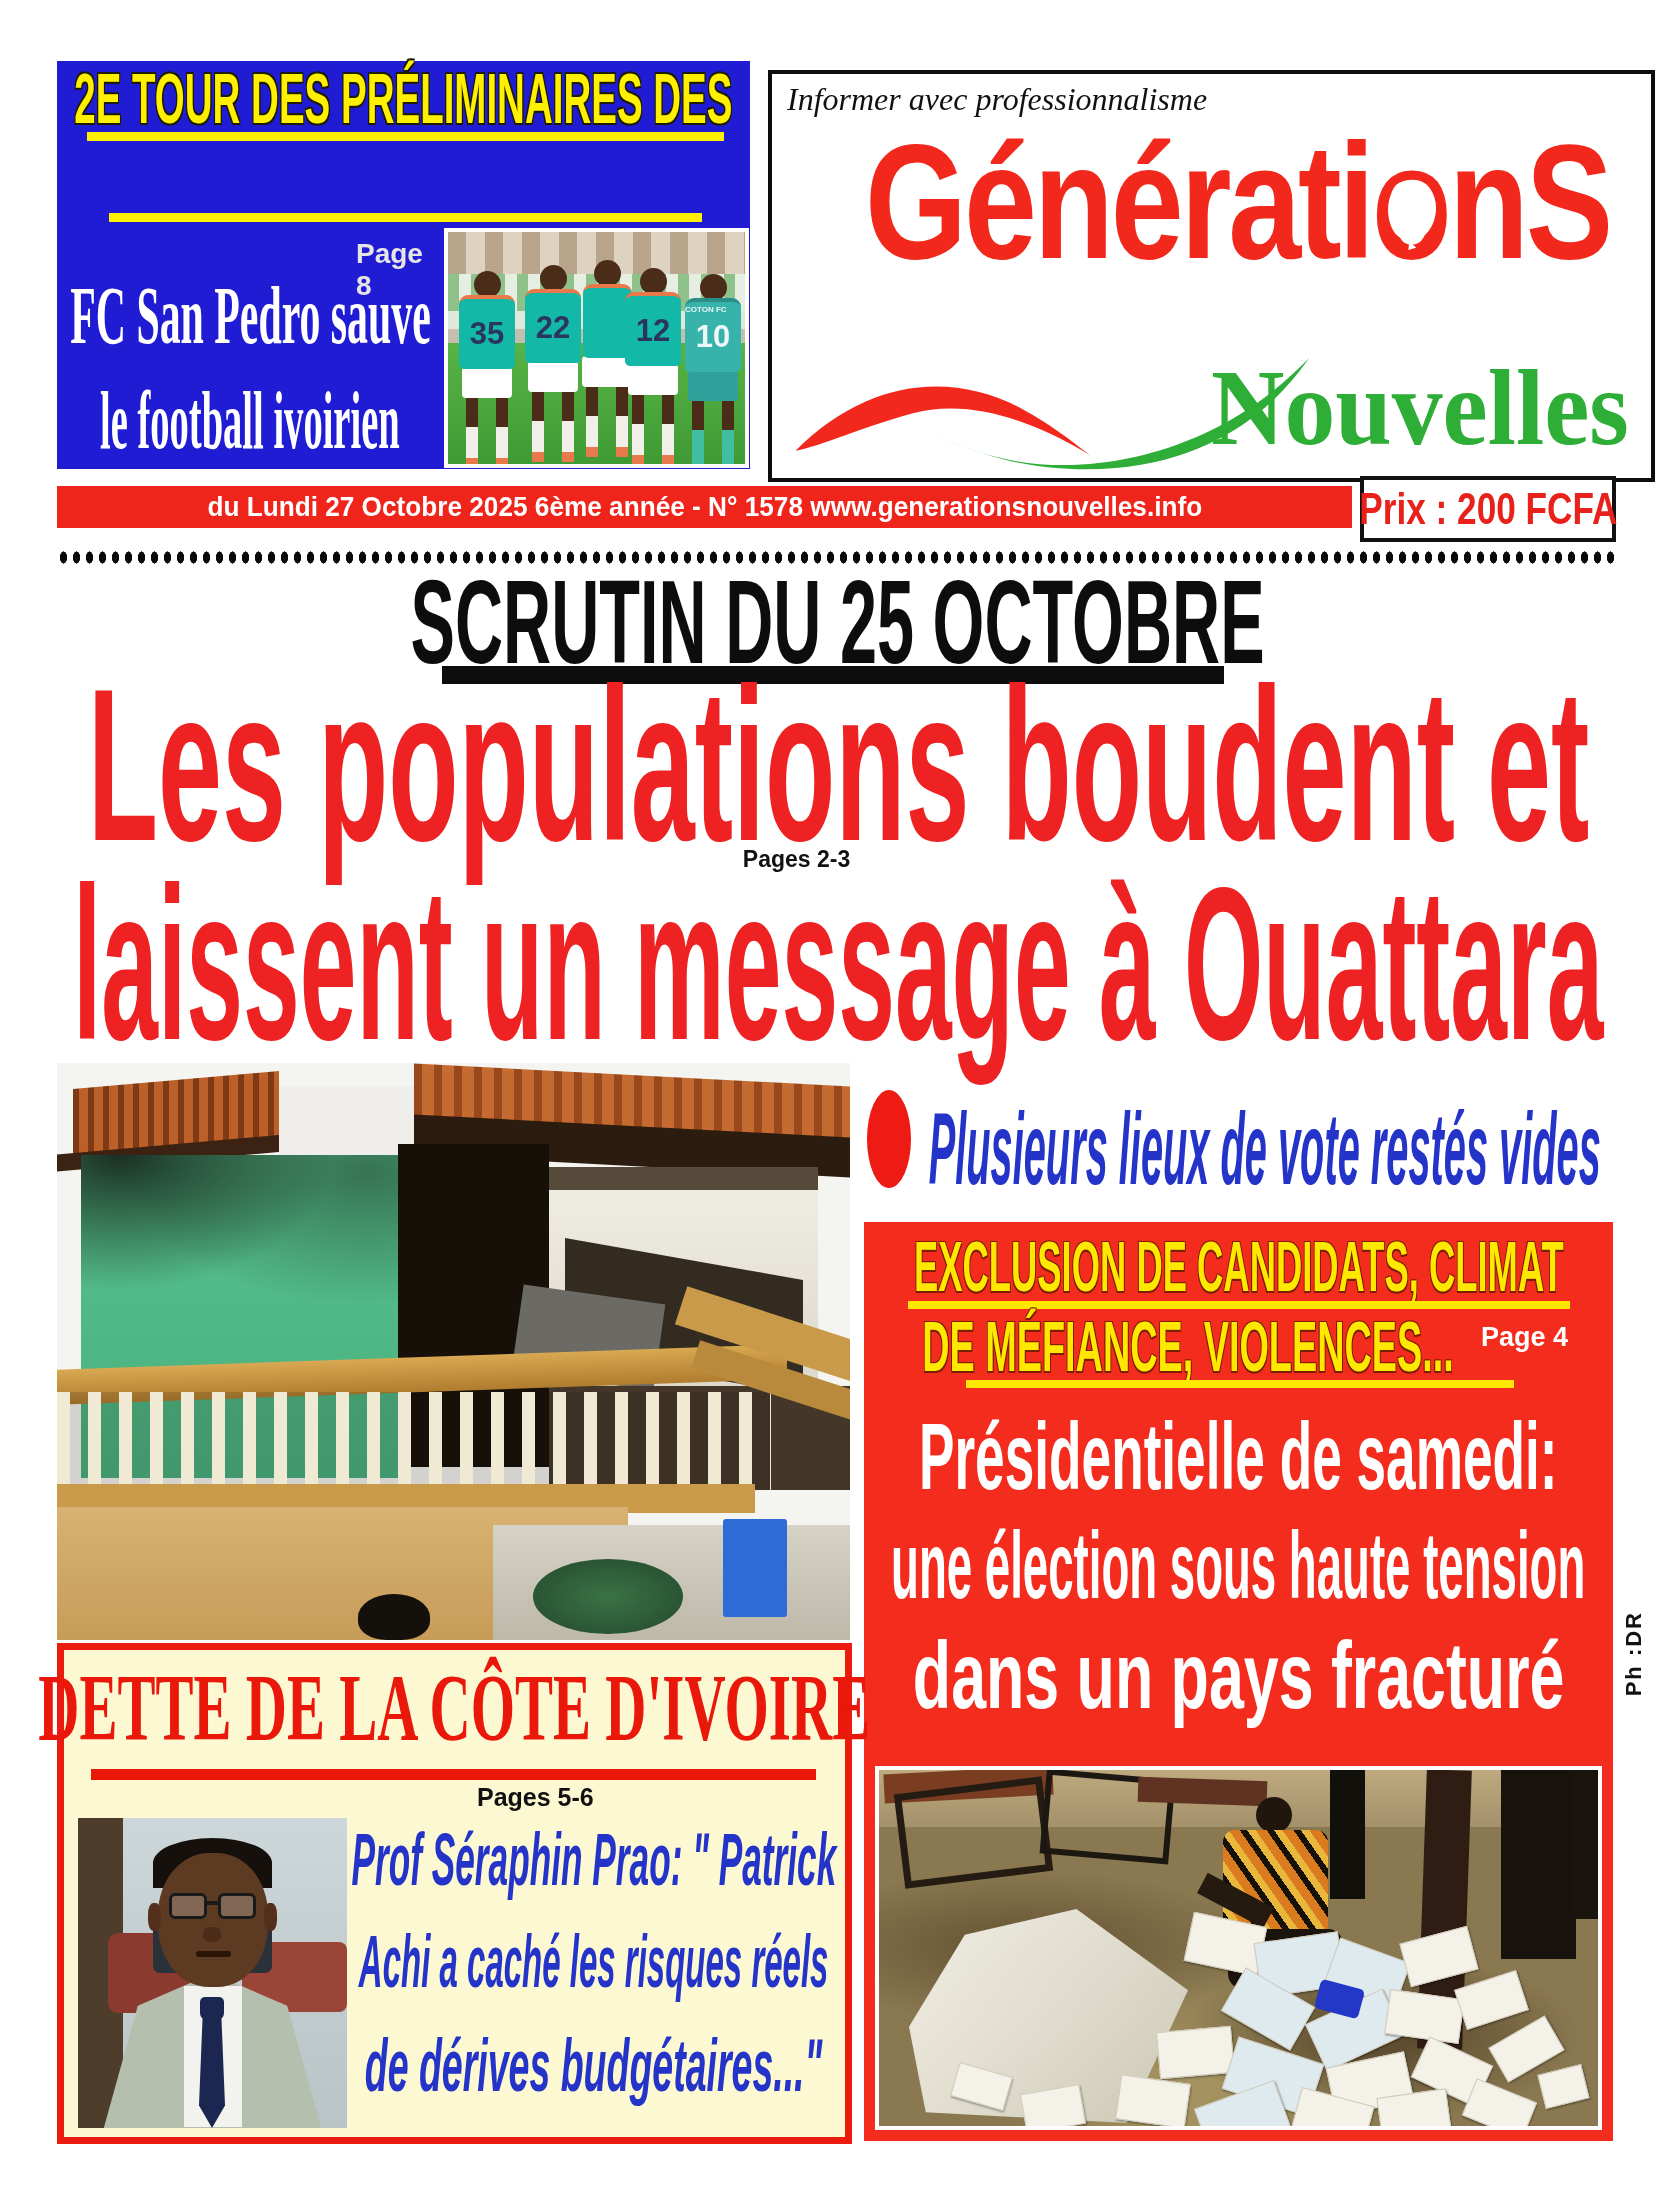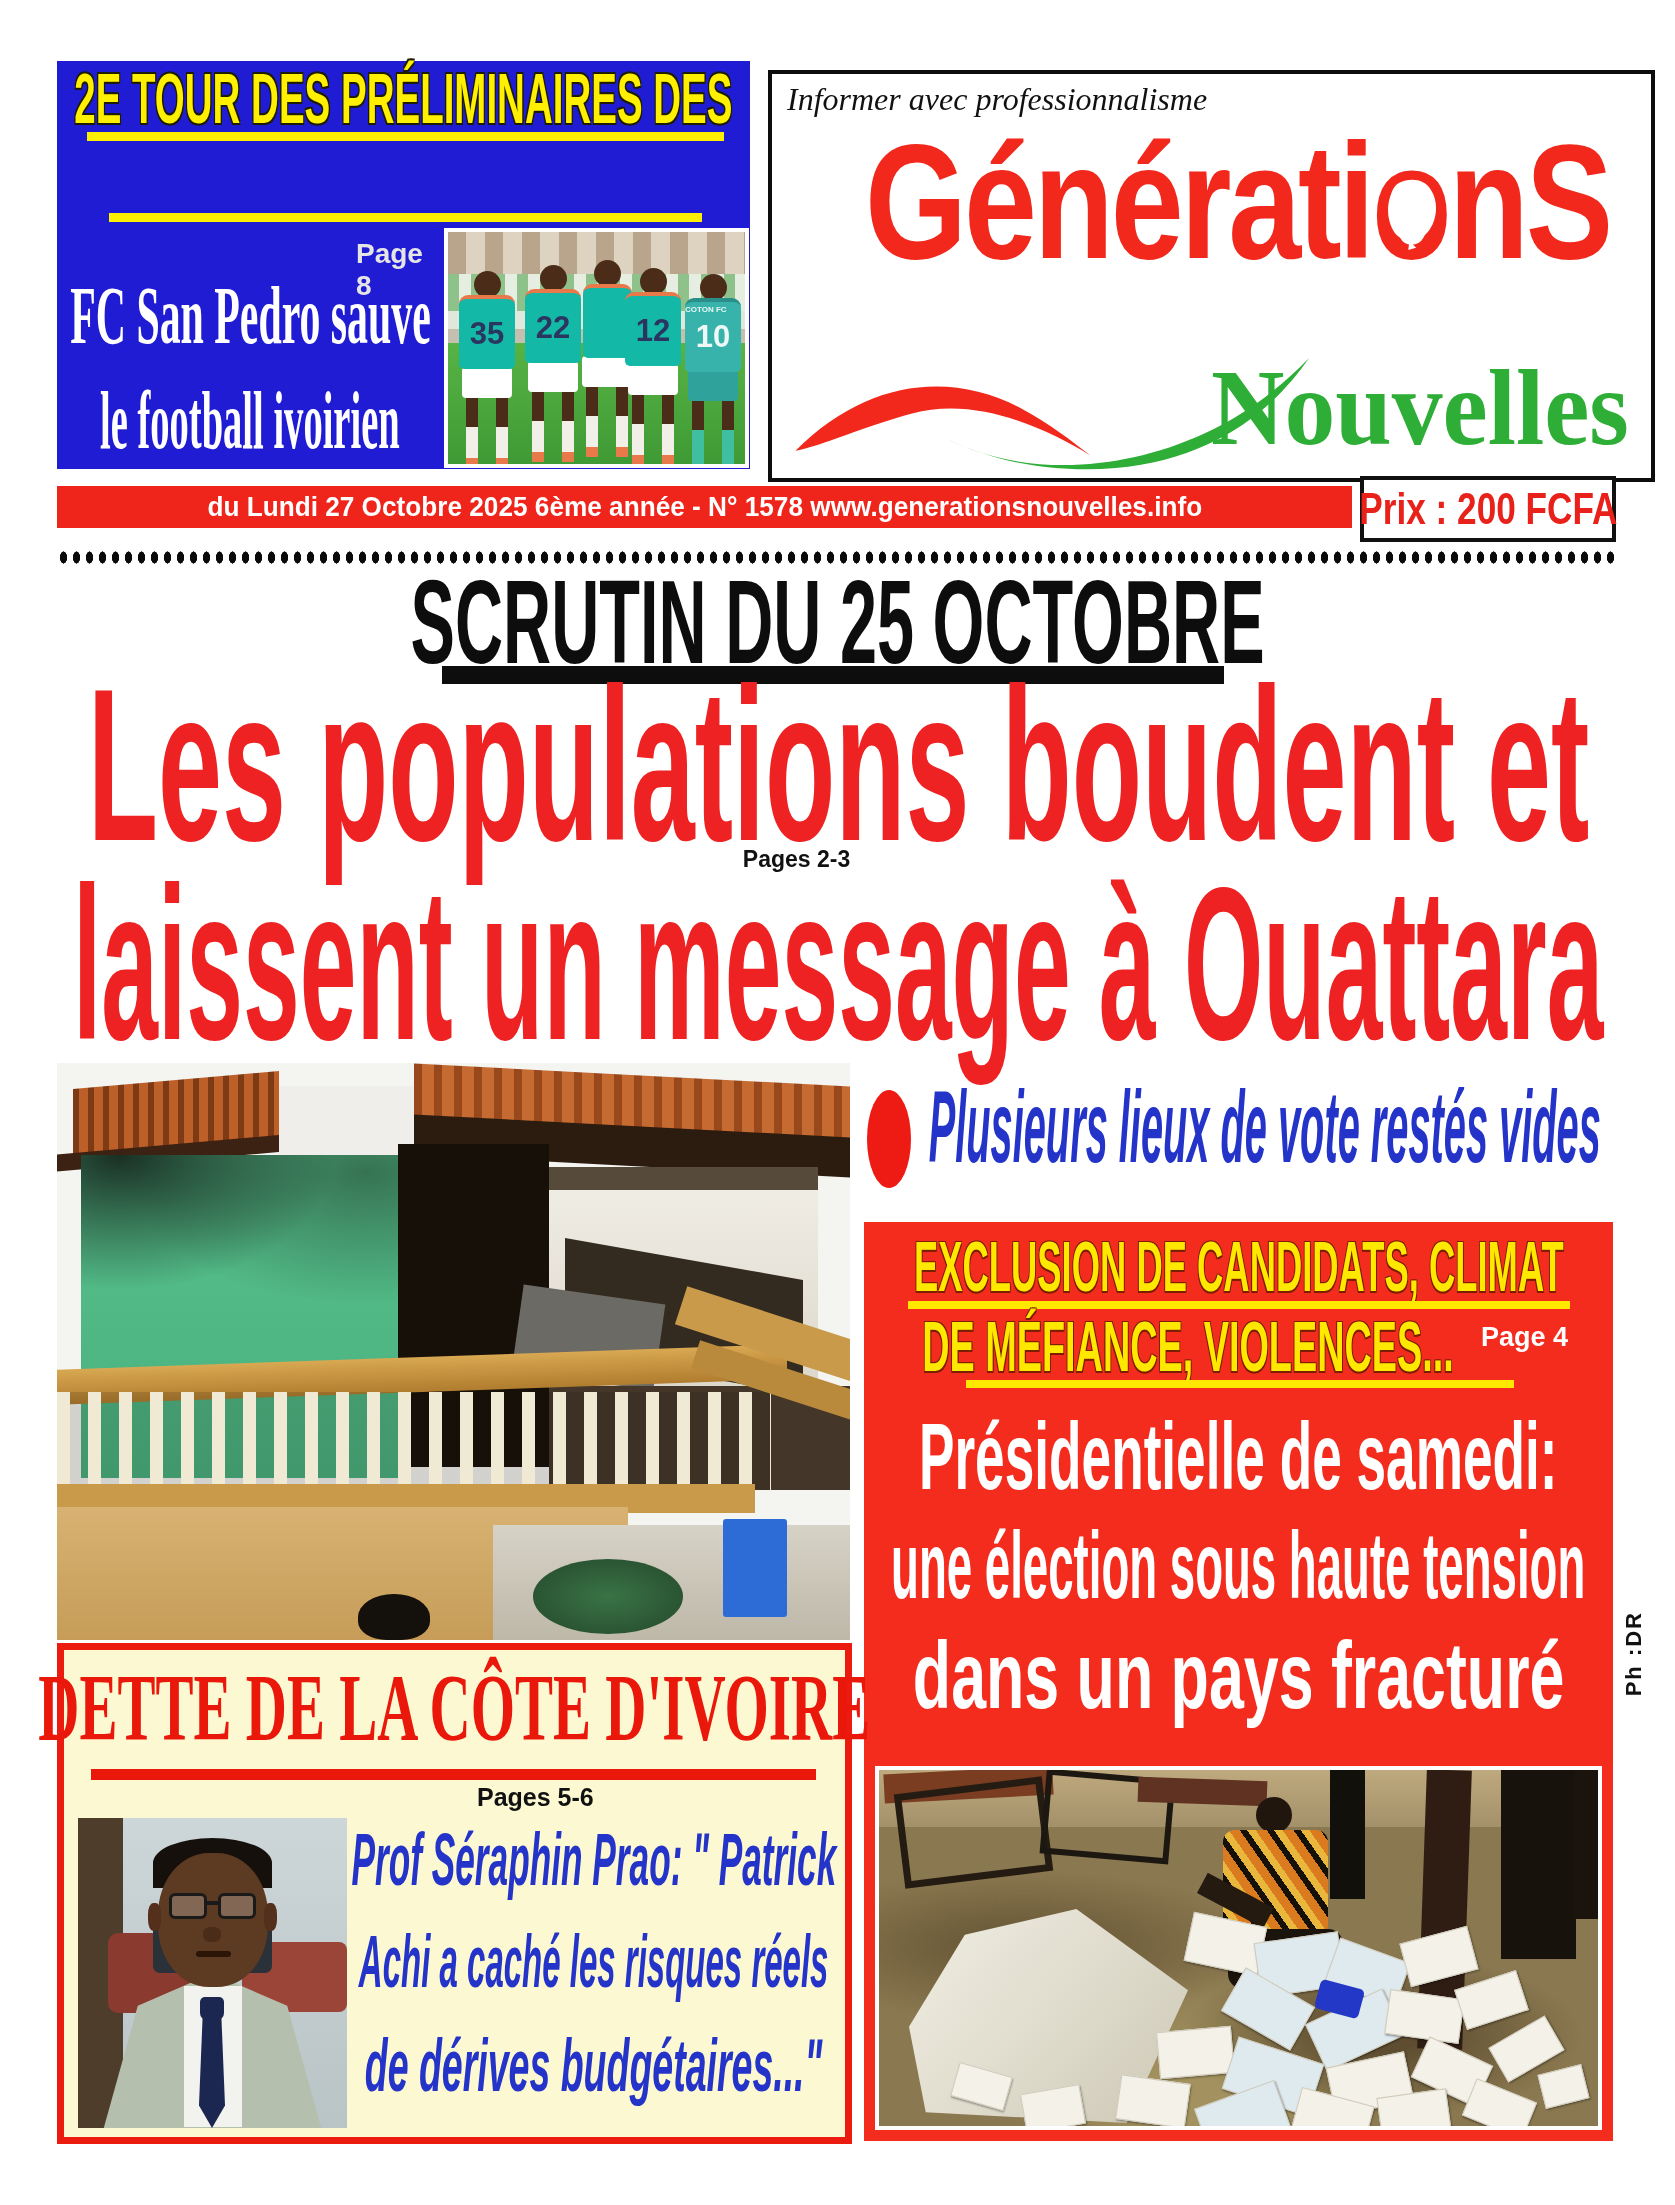--- a/index.html
+++ b/index.html
@@ -51,21 +51,21 @@
   
   .kicker{color:#0d0d0d;font-weight:bold}
   .kicker-ul{left:442px;top:666px;width:782px;height:18px;background:#0d0d0d}
   .mainline{color:#ee2222;font-weight:bold}
   .pages23{left:712px;top:846px;width:169px;text-align:center;font-weight:bold;font-size:23px;color:#111}
   
   .house{left:57px;top:1063px;width:793px;height:577px;background:#f4f4f1;overflow:hidden}
   .house div{position:absolute}
   
   .bullet{left:867px;top:1090px;width:44px;height:98px;background:#ee1b14;border-radius:50%}
-  .voteline{left:914px;top:1066px;width:702px;display:flex;justify-content:center}
+  .voteline{left:914px;top:1088px;width:702px;display:flex;justify-content:center}
   .voteline span{color:#2433c8;font-weight:bold;font-style:italic;font-size:102px;line-height:1.2;transform:scaleX(.39);transform-origin:50% 50%;white-space:nowrap}
   .redbox{left:864px;top:1222px;width:749px;height:919px;background:#f42c1d}
   .redbox .yline{color:#ffe800;font-weight:bold;text-shadow:1.5px 1.5px 0 #7a1d00,-1.5px -1.5px 0 #7a1d00,1.5px -1.5px 0 #7a1d00,-1.5px 1.5px 0 #7a1d00}
   .redbox .ybar2{position:absolute;background:#ffe800;height:7.5px}
   .redbox .white{color:#ffffff;font-weight:bold}
   .page4{position:absolute;left:617px;top:100px;font-weight:bold;font-size:27px;color:#fff}
   
   .bphoto{position:absolute;left:11px;top:544px;width:727px;height:364px;border:4px solid #fff;background:#8a7850;overflow:hidden}
   .bphoto div{position:absolute}
   .paper{background:#f3f1e8;border:1px solid #cfcaba;box-shadow:1px 1.5px 2px rgba(0,0,0,.35)}

